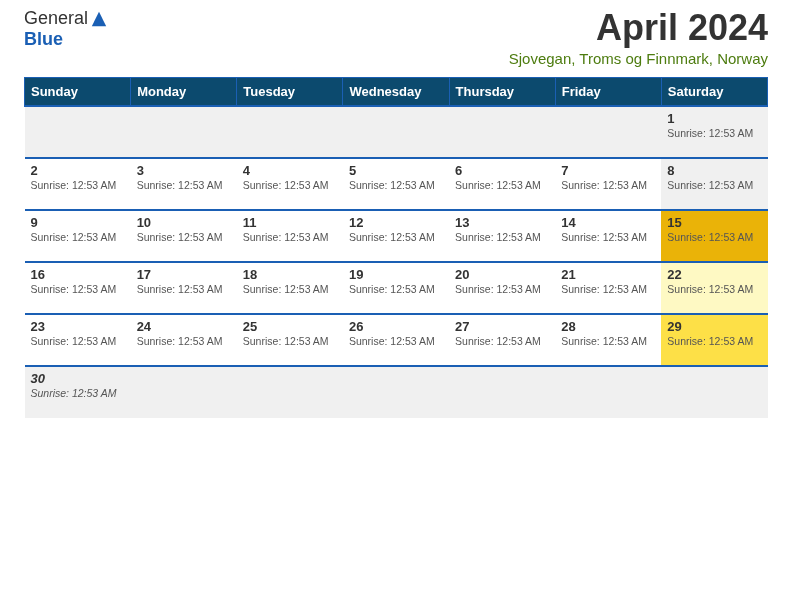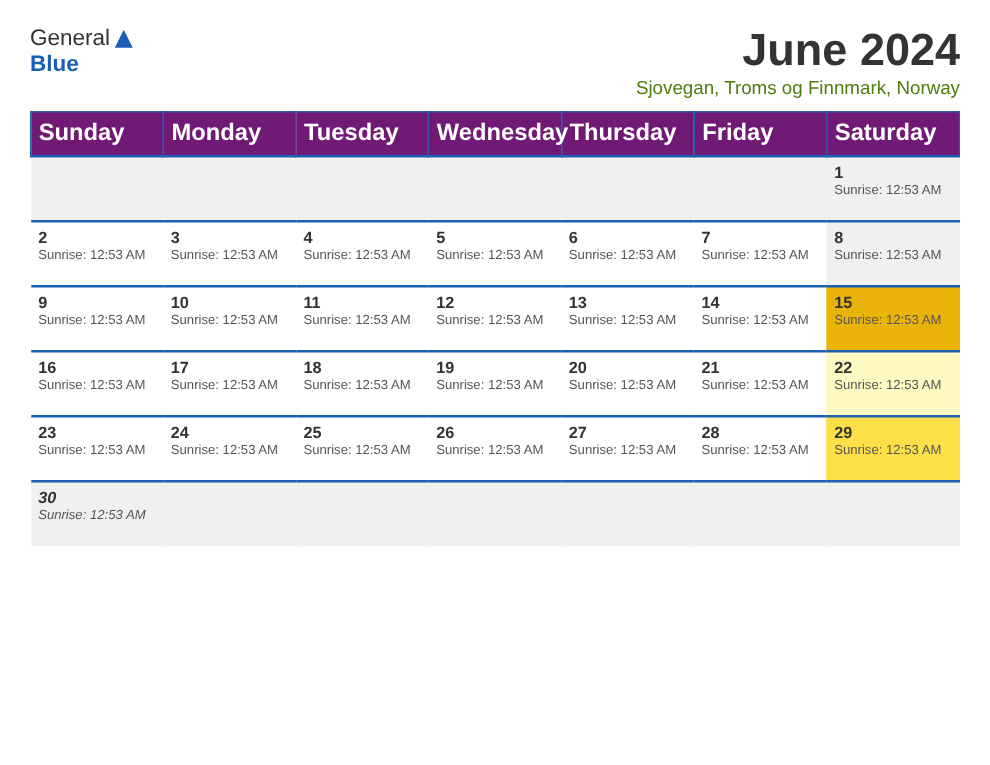--- a/index.html
+++ b/index.html
@@ -6,21 +6,21 @@
     body {
       font-family: Arial, sans-serif;
       background: #fff;
       width: 792px;
       height: 612px;
       overflow: hidden;
     }
     .page {
       width: 792px;
       min-height: 612px;
-      padding: 20px 24px 20px 24px;
+      padding: 8px 24px 20px 24px;
       background: #fff;
     }
     .header {
       display: flex;
       justify-content: space-between;
       align-items: flex-start;
       margin-bottom: 10px;
     }
     .logo {
       display: flex;
@@ -61,23 +61,23 @@
       font-size: 15px;
       color: #4d7c0f;
       margin-top: 2px;
     }
     .calendar-table {
       width: 100%;
       border-collapse: collapse;
       table-layout: fixed;
     }
     .calendar-table thead tr th {
-      background: #701a75;
+      background: #0c4a6e;
       color: #fff;
-      font-size: 19px;
+      font-size: 13px;
       font-weight: bold;
       padding: 6px 6px;
       text-align: left;
       border: 1px solid #1a5fb4;
       margin-top: 38px;
     }
     .calendar-table tbody tr td {
       vertical-align: top;
       padding: 4px 6px;
       font-size: 11px;
@@ -117,21 +117,21 @@
     <div class="logo">
       <div class="logo-text">
         <span class="logo-general">General</span>
         <svg class="logo-icon" viewBox="0 0 20 20">
           <polygon points="10,2 18,18 2,18" fill="#1a5fb4"></polygon>
         </svg>
       </div>
       <span class="logo-blue">Blue</span>
     </div>
     <div class="title-block">
-      <div class="calendar-title">June 2024</div>
+      <div class="calendar-title">April 2024</div>
       <div class="calendar-subtitle">Sjovegan, Troms og Finnmark, Norway</div>
     </div>
   </div>
 
   <table class="calendar-table">
     <thead>
       <tr>
         <th>Sunday</th>
         <th>Monday</th>
         <th>Tuesday</th>

